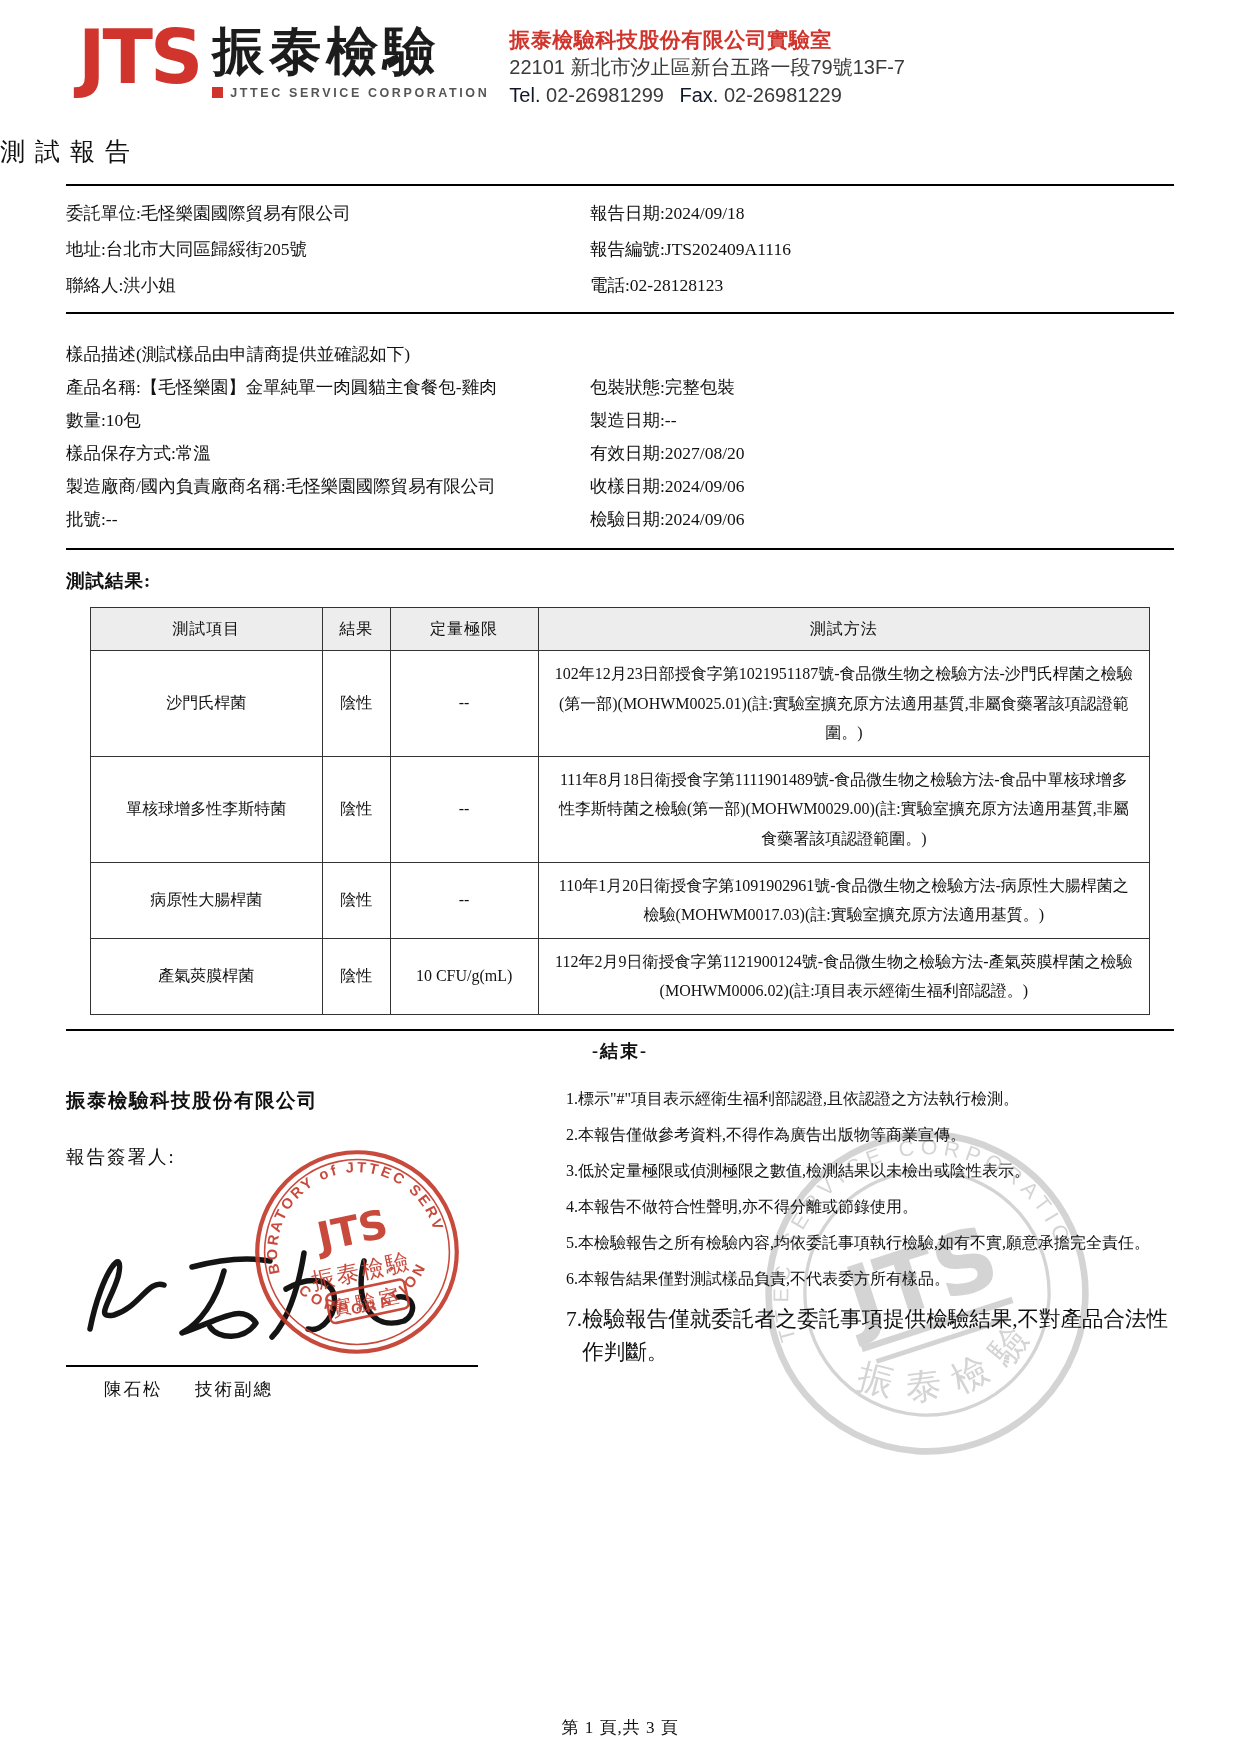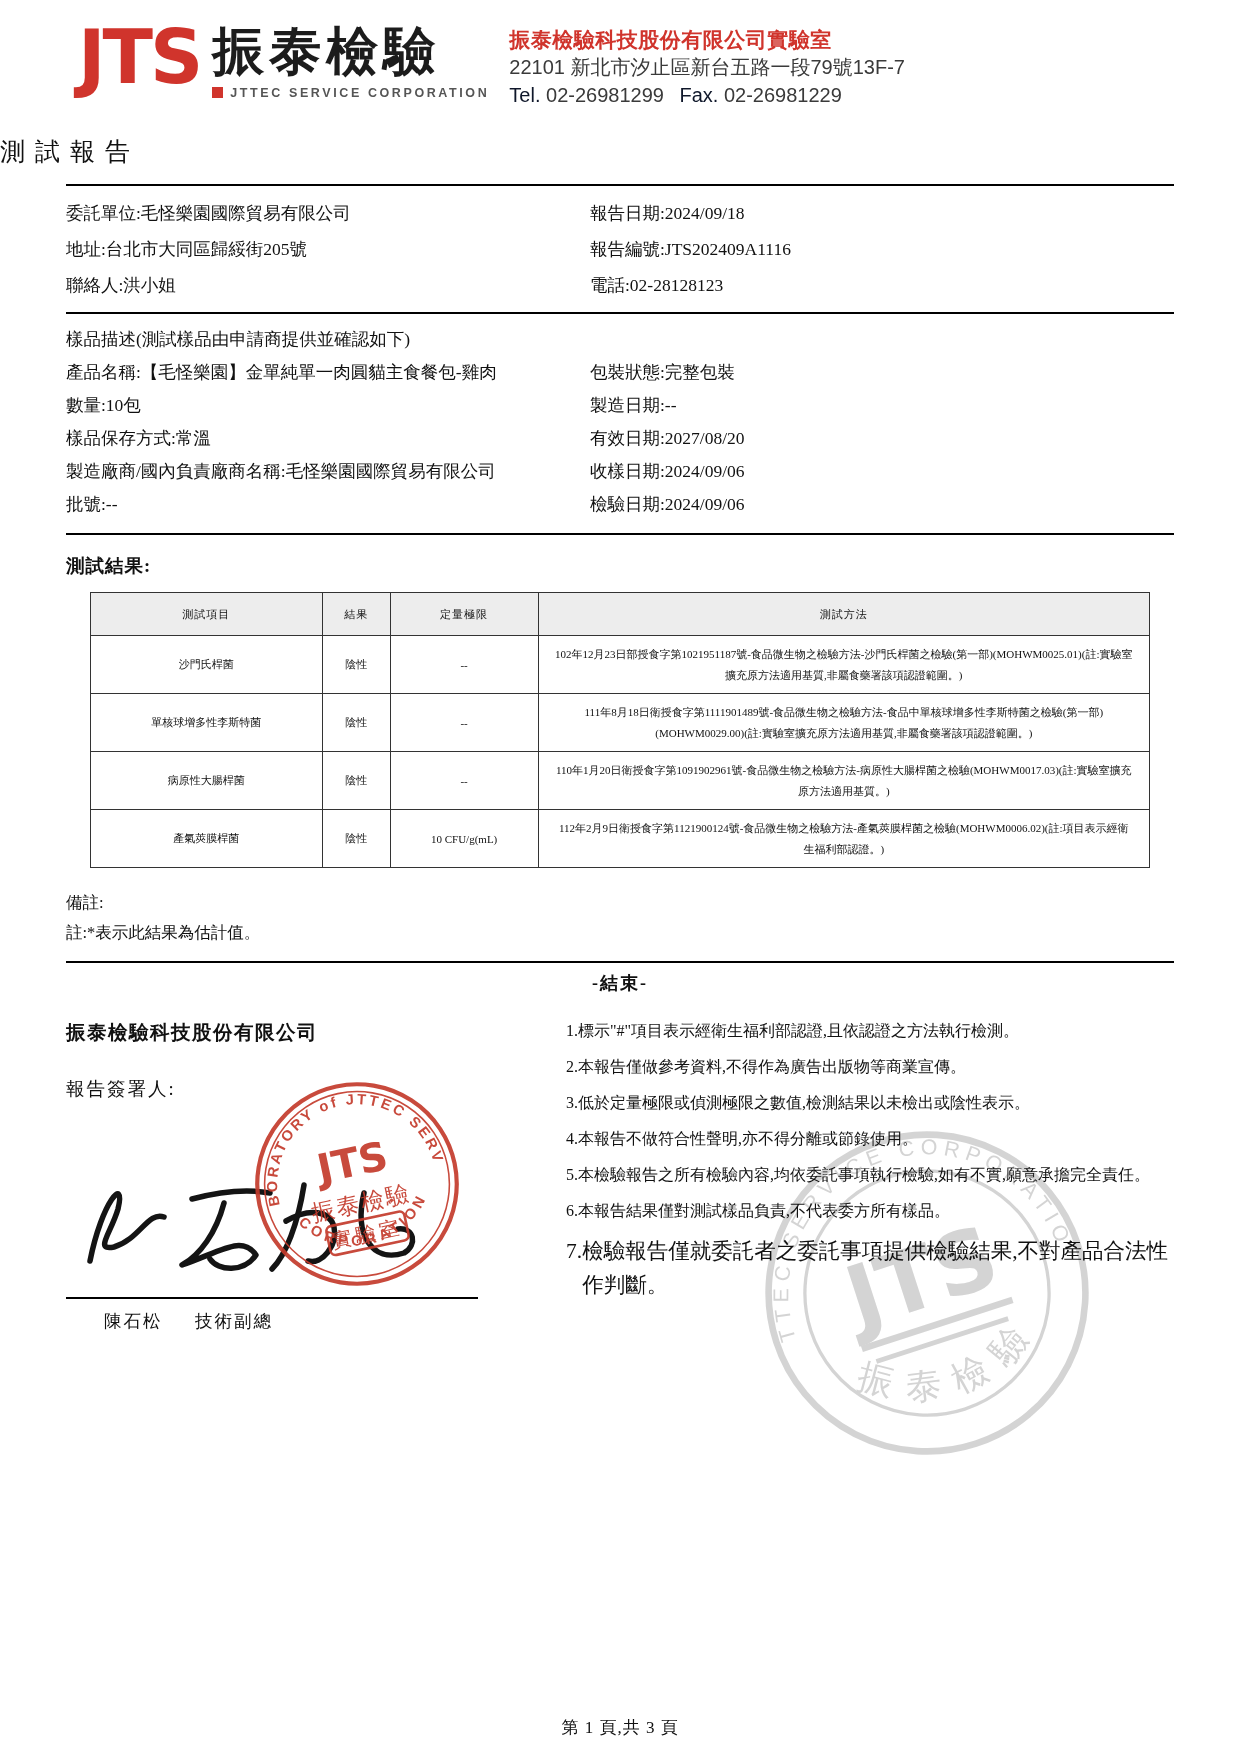--- a/index.html
+++ b/index.html
@@ -27,29 +27,29 @@
   .telfax { color:#3a3a3a; font-size:20px; margin-top:3px; }
   .telfax .red { color:#0f172a; }
   
   .title { text-align:left; font-size:25px; font-weight:normal; letter-spacing:10px;
     margin:28px 0 16px; position:relative; z-index:1; }
   .content { margin:0 66px; position:relative; z-index:1; }
   
   .info-grid { display:grid; grid-template-columns:524px 1fr; padding:9px 0;
     border-top:2px solid #000; border-bottom:2px solid #000; }
   .info-grid > div { line-height:36px; font-size:17.5px; }
-  .sample-block { padding:8px 0 12px; border-bottom:2px solid #000; }
+  .sample-block { padding:23px 0 12px; border-bottom:2px solid #000; }
   .sample-heading { line-height:34px; font-size:17.5px; }
   .sample-grid { display:grid; grid-template-columns:524px 1fr; }
   .sample-grid > div { line-height:33px; font-size:17.5px; }
   
   .results-heading { font-weight:bold; font-size:18.5px; margin:18px 0 14px; letter-spacing:1px; }
   .results-table { border-collapse:collapse; width:1060px; margin-left:24px; }
   .results-table th, .results-table td { border:1.6px solid #333; text-align:center;
-    font-size:11px; vertical-align:middle; }
+    font-size:16px; vertical-align:middle; }
   .results-table th { background:#ededed; font-weight:normal; height:40px; letter-spacing:1px; }
   .results-table td { padding:21px 8px; }
   .results-table td.method { padding:8px 16px; line-height:1.85; }
   
   .remarks { margin-top:20px; font-size:16.5px; line-height:1.8; }
   .end-rule { border-top:2px solid #000; margin-top:14px; }
   .end-marker { text-align:center; font-weight:bold; font-size:18px; letter-spacing:2px; margin-top:8px; }
   
   .signoff-row { display:flex; margin-top:24px; }
   .sign-col { flex:0 0 470px; position:relative; }
@@ -181,24 +181,20 @@
         </tr>
         <tr>
           <td>產氣莢膜桿菌</td>
           <td>陰性</td>
           <td>10 CFU/g(mL)</td>
           <td class="method">112年2月9日衛授食字第1121900124號-食品微生物之檢驗方法-產氣莢膜桿菌之檢驗(MOHWM0006.02)(註:項目表示經衛生福利部認證。)</td>
         </tr>
       </tbody>
     </table>
 
-    <div class="remarks">
-      <div>備註:</div>
-      <div>註:*表示此結果為估計值。</div>
-    </div>
 
     <div class="end-rule"></div>
     <div class="end-marker">-結束-</div>
 
     <div class="signoff-row">
       <div class="sign-col">
         <div class="company-name">振泰檢驗科技股份有限公司</div>
         <div class="signer-label">報告簽署人:</div>
         <div class="sig-area">
 

